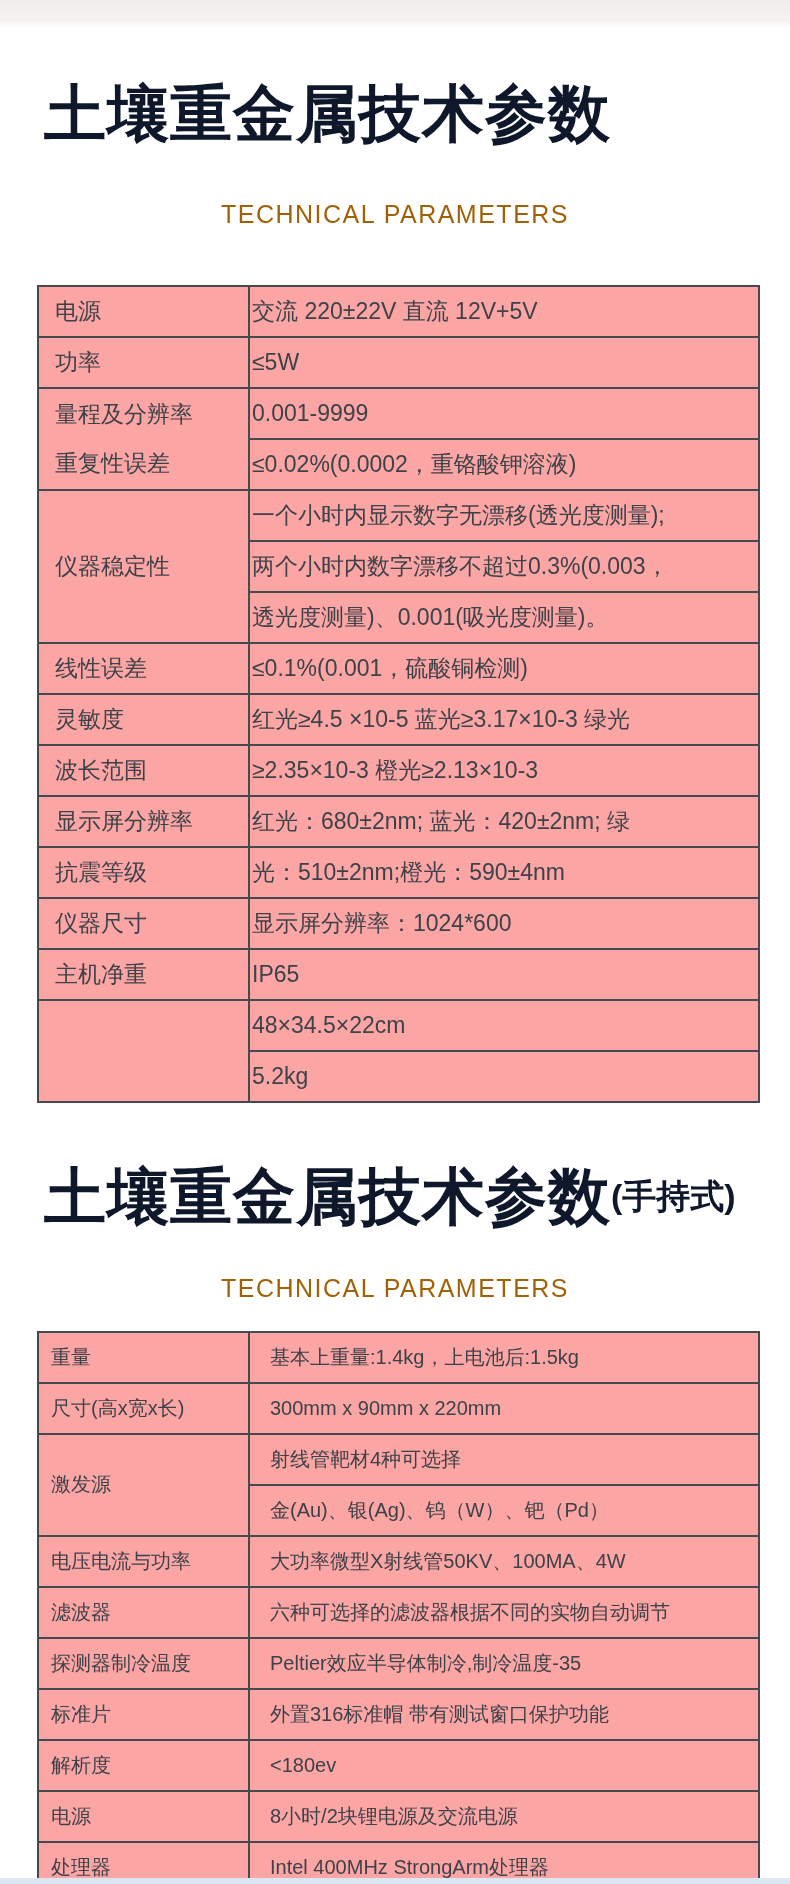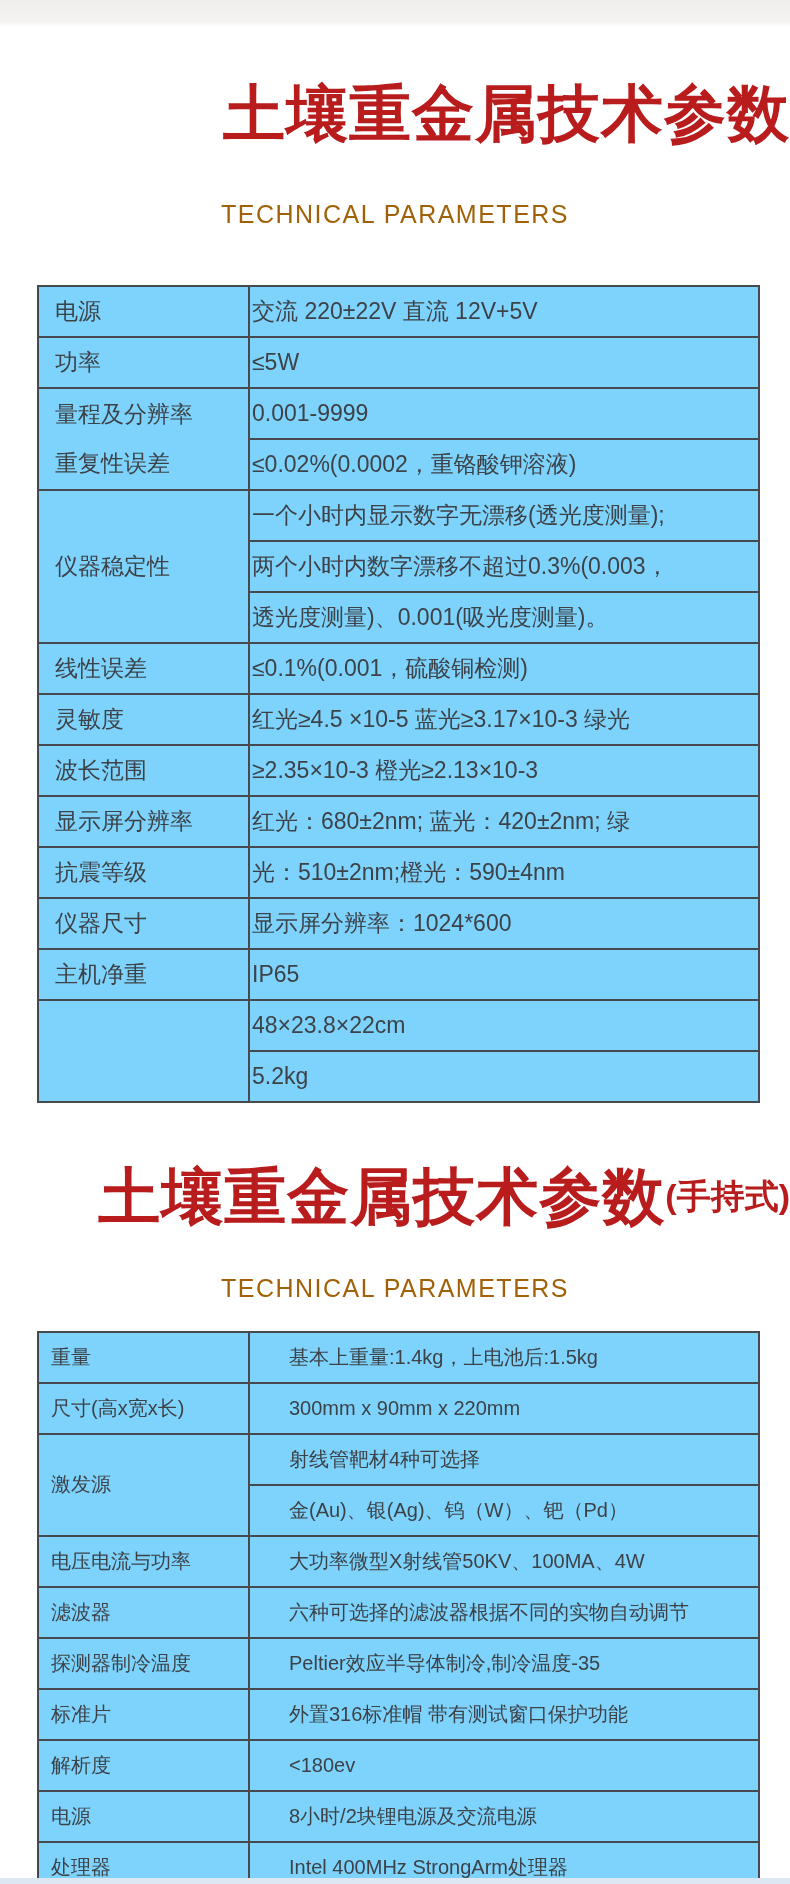--- a/index.html
+++ b/index.html
@@ -6,50 +6,50 @@
   body{
     width:790px;height:1884px;position:relative;overflow:hidden;
     background:#ffffff;
     font-family:"Liberation Sans","DejaVu Sans",sans-serif;
     color:#3d4248;
   }
   .top-band{height:27px;background:linear-gradient(180deg,#efeeec 0%,#f4f3f1 80%,#ffffff 100%);}
   .bottom-strip{position:absolute;left:0;bottom:0;width:790px;height:6px;background:#dde7f3;}
 
   .sec-title{
-    height:90px;display:flex;align-items:center;justify-content:flex-end;
-    font-size:62px;font-weight:800;color:#b91c1c;letter-spacing:1px;white-space:nowrap;
+    height:90px;display:flex;align-items:center;justify-content:flex-start;
+    font-size:62px;font-weight:800;color:#0f172a;letter-spacing:1px;white-space:nowrap;padding-left:44px;
   }
   .sec-title .suffix{font-size:34px;font-weight:800;letter-spacing:0;}
   .sec-sub{
     height:28px;display:flex;align-items:center;justify-content:center;
     font-size:25px;font-weight:500;color:#a16207;letter-spacing:1.5px;white-space:nowrap;
   }
   .sub2{margin-top:24px;}
   .title2{margin-top:58px;height:72px;}
 
   table.params{
     border-collapse:collapse;table-layout:fixed;
     margin-left:37px;width:723px;
-    background:#7dd3fc;
+    background:#fca5a5;
   }
   table.params td{
     border:2px solid #46494e;
     height:49px;
     padding:0 6px 0 16px;
     vertical-align:middle;
     white-space:nowrap;overflow:hidden;
     font-size:23px;color:#3d4248;
   }
   table.params col.c1{width:211px;}
   table.params td.val{padding-left:2px;}
   #table1{margin-top:57px;}
   #table2{margin-top:28px;}
   #table2 td{font-size:20px;padding-left:12px;}
-  #table2 td.val{padding-left:39px;}
+  #table2 td.val{padding-left:20px;}
 
   td.dbl{padding:0 0 0 16px;}
   .lline{height:49px;display:flex;align-items:center;}
 </style>
 </head>
 <body>
 
 <div class="top-band"></div>
 
 <section>
@@ -115,21 +115,21 @@
       <tr>
         <td class="lbl">仪器尺寸</td>
         <td class="val">显示屏分辨率：1024*600</td>
       </tr>
       <tr>
         <td class="lbl">主机净重</td>
         <td class="val">IP65</td>
       </tr>
       <tr>
         <td class="lbl" rowspan="2"></td>
-        <td class="val">48×23.8×22cm</td>
+        <td class="val">48×34.5×22cm</td>
       </tr>
       <tr>
         <td class="val">5.2kg</td>
       </tr>
     </tbody>
   </table>
 </section>
 
 <section>
   <h1 class="sec-title title2">

